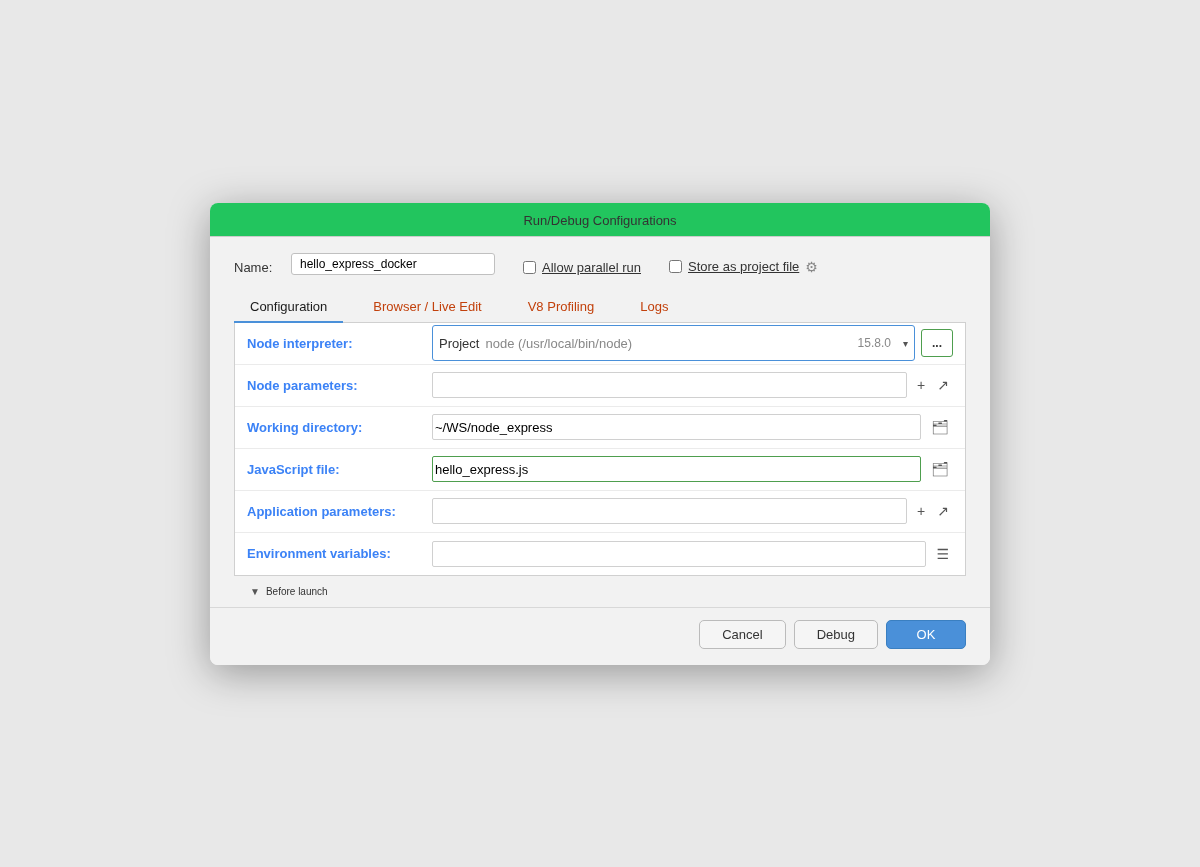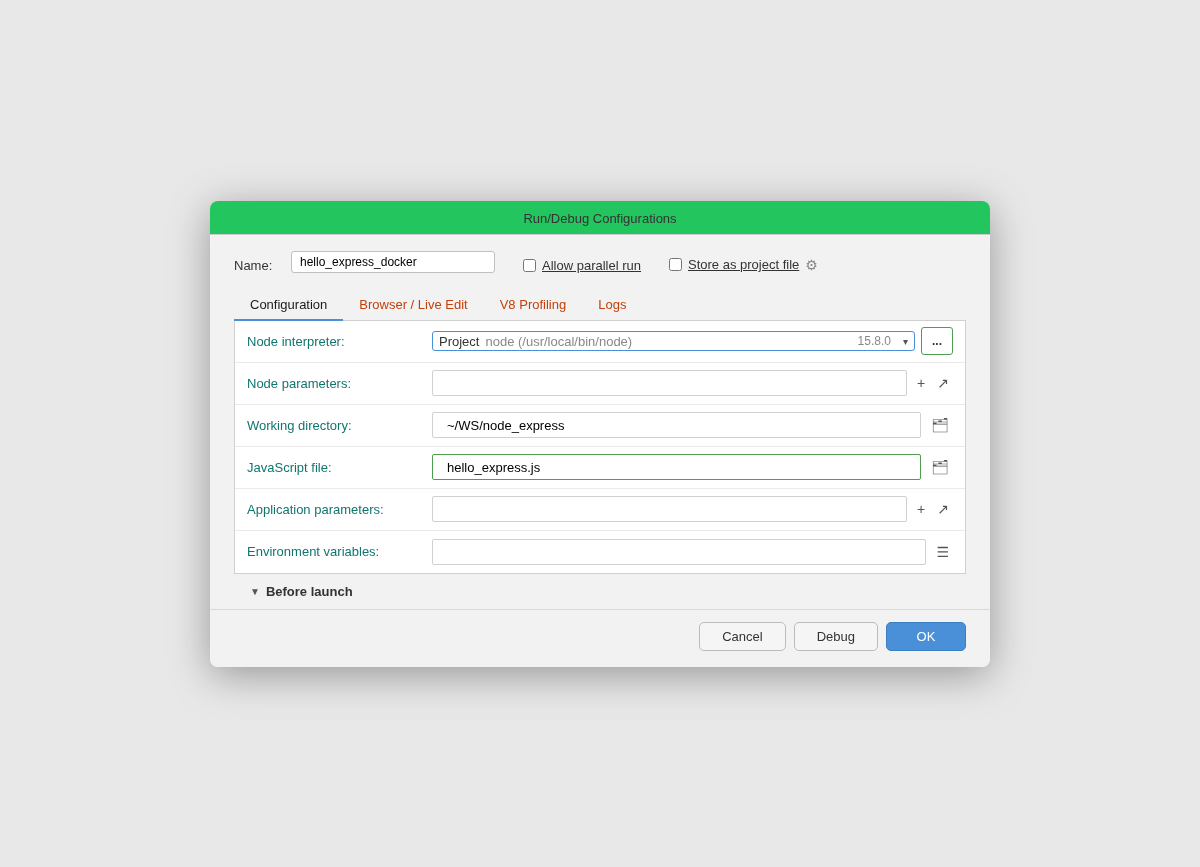--- a/index.html
+++ b/index.html
@@ -66,21 +66,21 @@
     }
     .checkbox-label {
       font-size: 13px;
       color: #333;
       text-decoration: underline;
     }
     .tabs {
       display: flex;
       border-bottom: 1px solid #d0d0d0;
       margin-bottom: 0;
-      gap: 0;
+      gap: 14px;
     }
     .tab {
       padding: 8px 16px 7px 16px;
       font-size: 13px;
       color: #c2410c;
       cursor: pointer;
       border-bottom: 2px solid transparent;
       margin-bottom: -1px;
       user-select: none;
     }
@@ -101,38 +101,39 @@
       min-height: 42px;
       border-bottom: 1px solid #ebebeb;
       padding: 0 12px;
     }
     .form-row:last-child {
       border-bottom: none;
     }
     .form-label {
       min-width: 185px;
       font-size: 13px;
-      color: #0f766e;
+      color: #3b82f6;
       padding-right: 8px;
+      font-weight: bold;
     }
     .form-field {
       flex: 1;
       display: flex;
       align-items: center;
       gap: 6px;
     }
     .interpreter-field {
       flex: 1;
       display: flex;
       align-items: center;
       border: 1.5px solid #4a90d9;
       border-radius: 3px;
       background: white;
       padding: 2px 6px;
-      height: 20px;
+      height: 36px;
     }
     .interpreter-project {
       font-size: 13px;
       color: #333;
       font-weight: 500;
       margin-right: 6px;
     }
     .interpreter-path {
       font-size: 13px;
       color: #888;
@@ -160,21 +161,21 @@
       height: 28px;
       min-width: 32px;
       display: flex;
       align-items: center;
       justify-content: center;
     }
     .text-input {
       flex: 1;
       border: 1px solid #d0d0d0;
       border-radius: 2px;
-      padding: 3px 14px;
+      padding: 3px 2px;
       font-size: 13px;
       background: white;
       height: 26px;
       outline: none;
     }
     .js-file-input {
       border: 1.5px solid #4e9e4e;
     }
     .icon-btn {
       background: none;
@@ -197,23 +198,23 @@
       display: flex;
       align-items: center;
       gap: 6px;
     }
     .triangle {
       font-size: 10px;
       color: #555;
       cursor: pointer;
     }
     .before-launch-label {
-      font-size: 13px;
-      color: #333;
-      font-weight: 700;
+      font-size: 10px;
+      color: #333;
+      font-weight: 400;
     }
     .dialog-footer {
       display: flex;
       justify-content: flex-end;
       align-items: center;
       padding: 12px 24px 16px 24px;
       gap: 8px;
       background: #f2f2f2;
       border-top: 1px solid #d8d8d8;
     }

